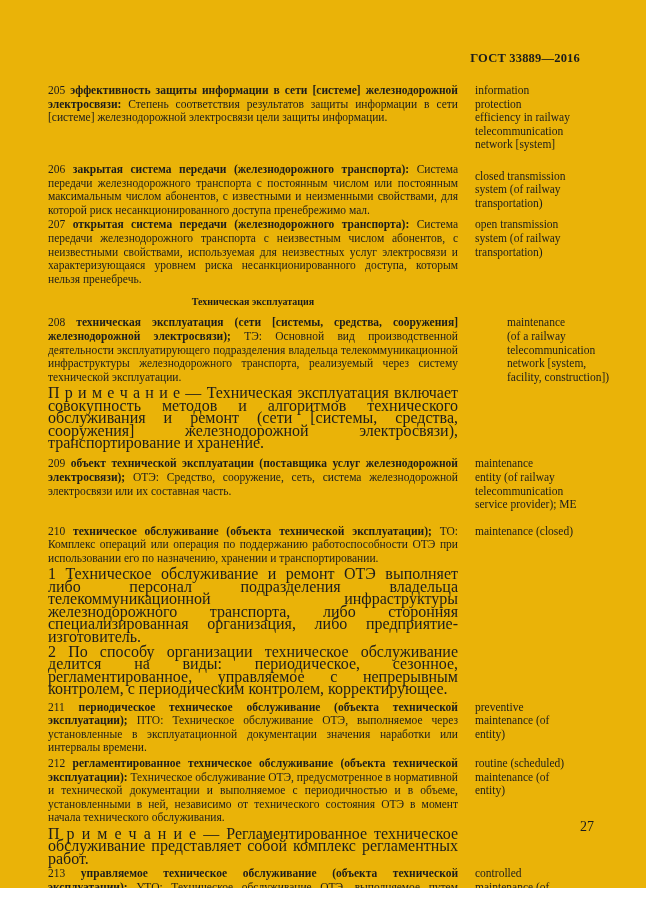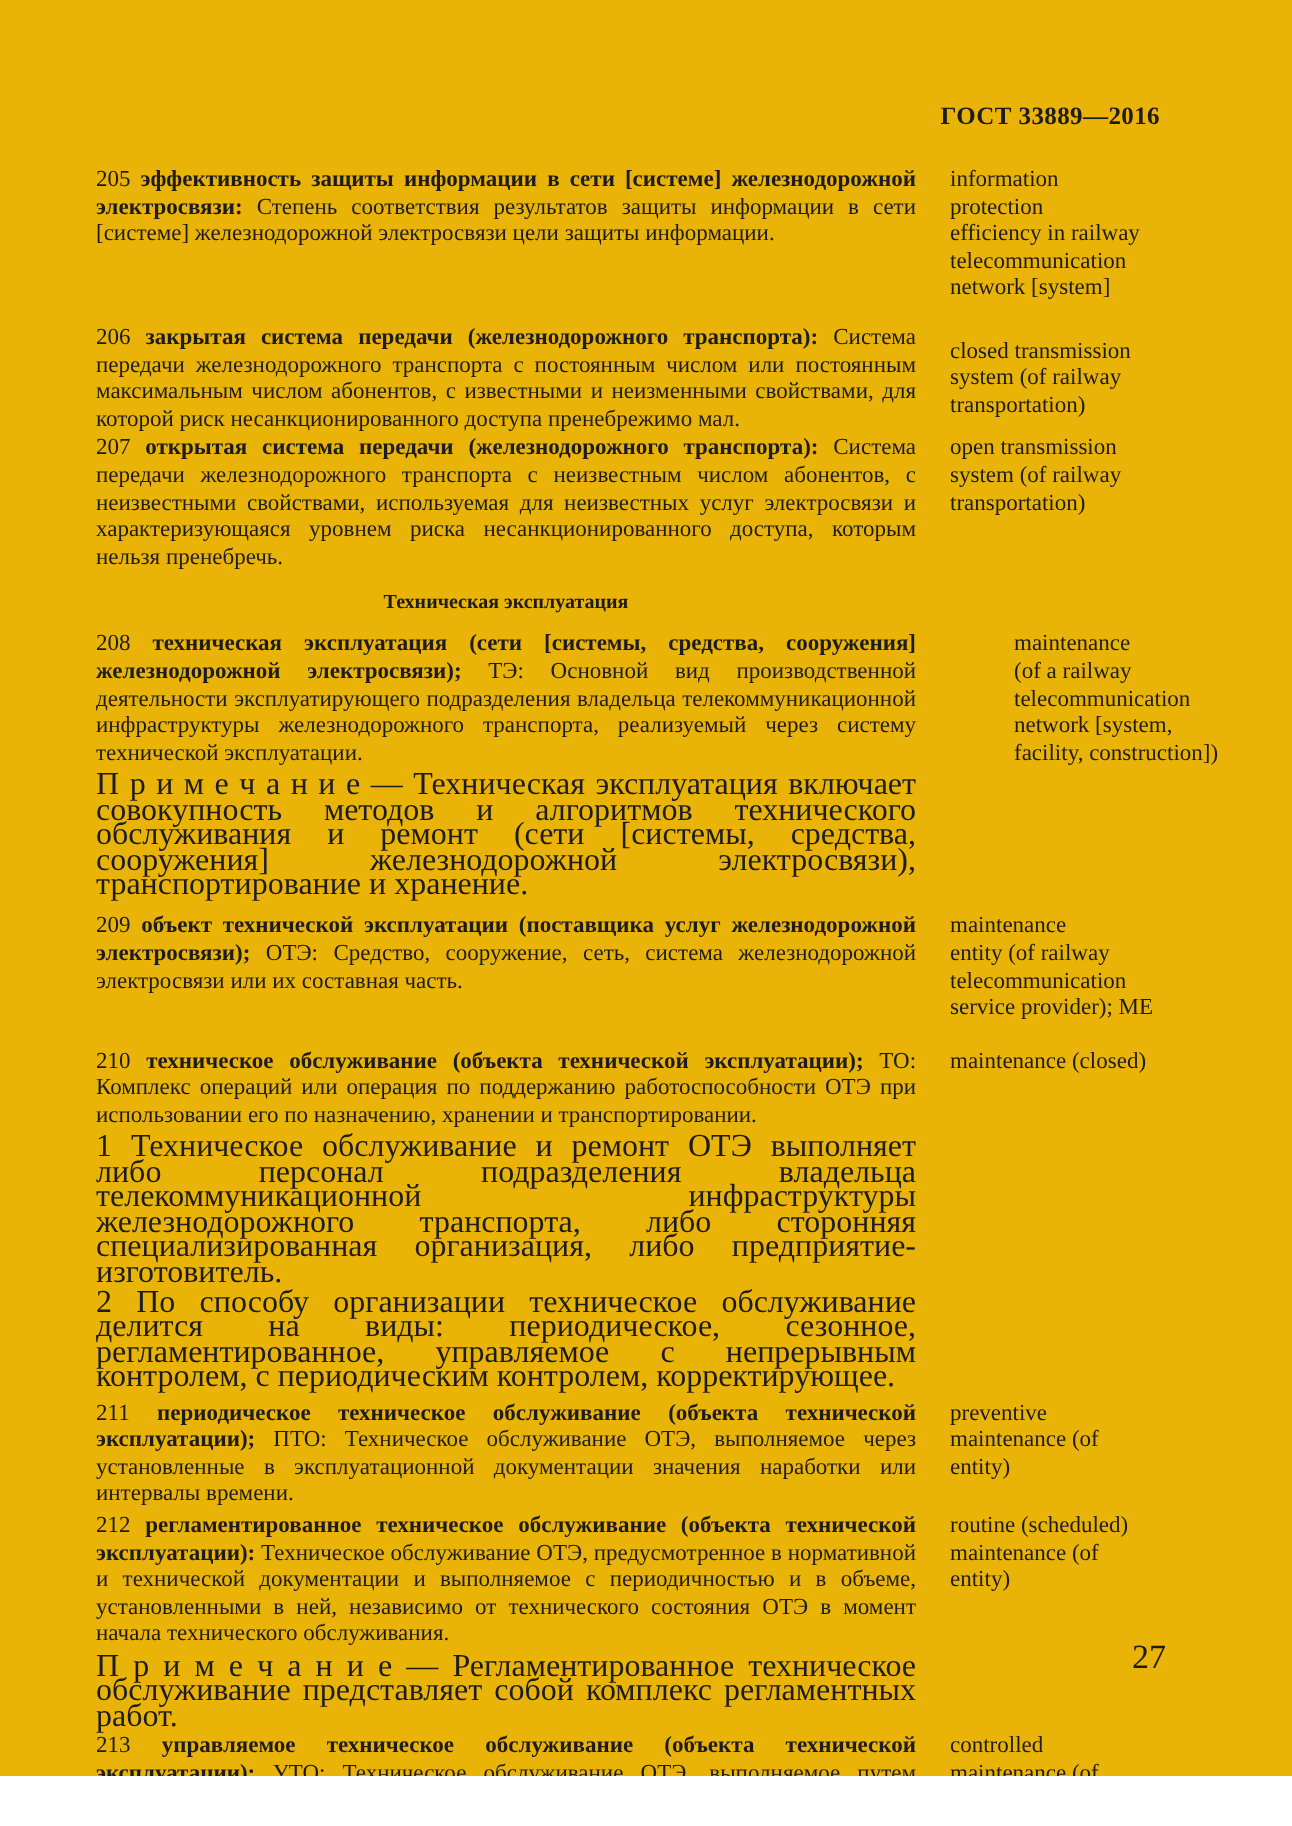--- a/index.html
+++ b/index.html
@@ -75,22 +75,22 @@
   .row-206 { margin-bottom: 1px; align-items: center; }
   .row-207 { margin-bottom: 0; justify-content: center; }
   .row-208 { margin-bottom: 8px; gap: 32px; }
   .row-209 { margin-bottom: 13px; }
   .row-210 { margin-bottom: 5px; }
   .row-211 { margin-bottom: 2px; }
   .row-212 { margin-bottom: 2px; }
   .page-number {
     position: absolute;
     top: 819px;
-    right: 63px;
-    font-size: 17px;
+    right: 52px;
+    font-size: 14px;
   }
 </style>
 </head>
 <body>
 
 <div class="page">
 
   <div class="doc-header">ГОСТ 33889—2016</div>
 
   <div class="content">

